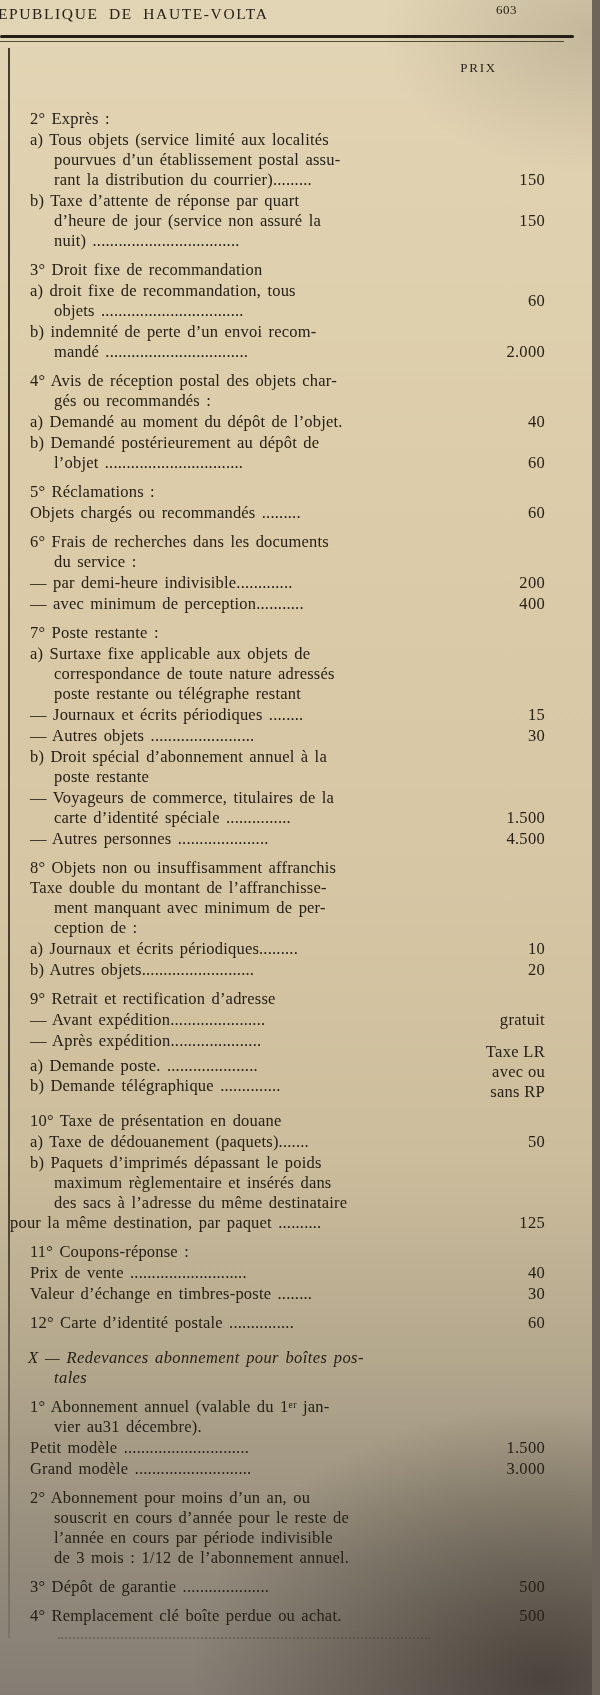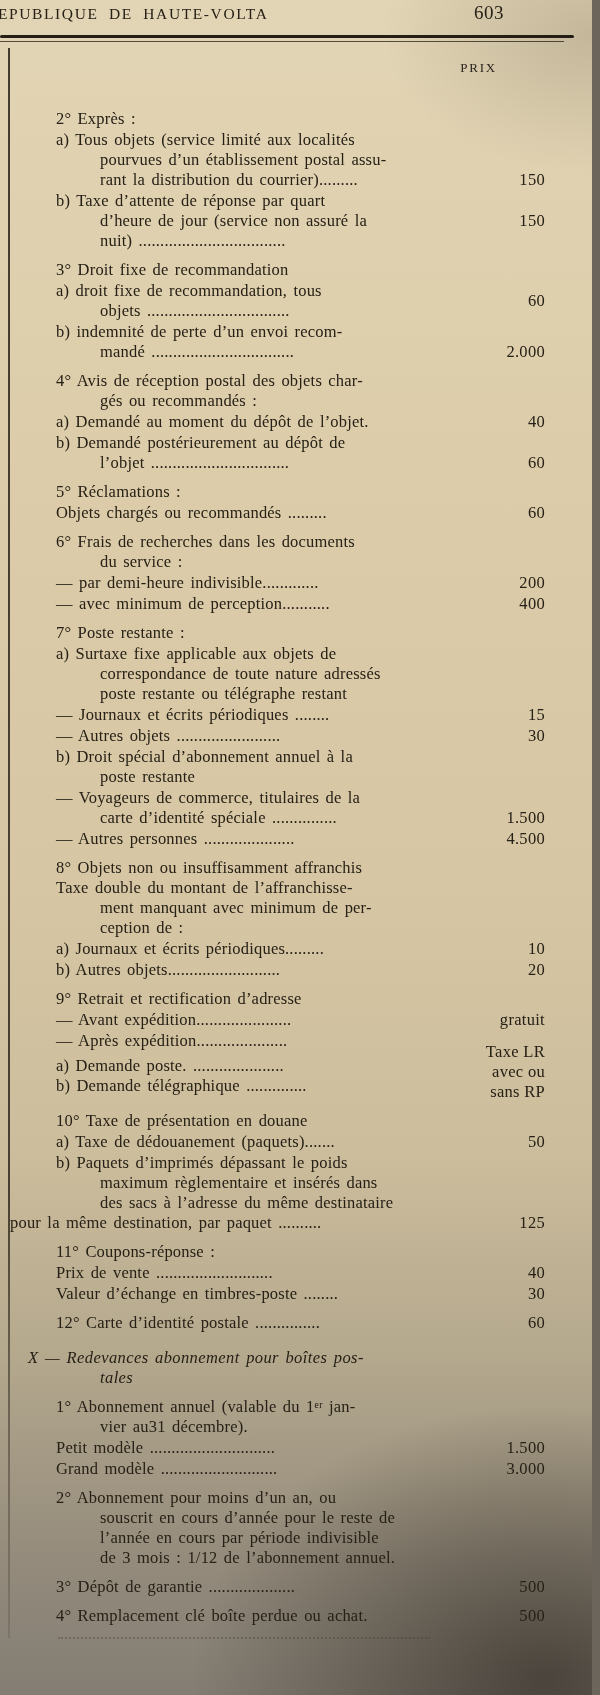--- a/index.html
+++ b/index.html
@@ -6,33 +6,33 @@
   .page{
     position:relative;width:592px;height:1695px;overflow:hidden;
     font-family:"Liberation Serif","DejaVu Serif",serif;
     color:#262016;
     background:
       radial-gradient(ellipse 520px 400px at 92% 99%, rgba(25,20,14,.55), rgba(25,20,14,0) 68%),
       radial-gradient(ellipse 300px 200px at 100% 2%, rgba(60,50,38,.18), rgba(60,50,38,0) 70%),
       linear-gradient(180deg,#e2d5b5 0%,#dccca9 28%,#d6c6a4 52%,#ccbd9c 68%,#b4a88d 80%,#948b7c 92%,#837d73 100%);
   }
   .jtitle{position:absolute;left:-2px;top:5px;font-size:15.5px;letter-spacing:1.6px;word-spacing:5px;white-space:nowrap;}
-  .pno{position:absolute;right:88px;top:2px;font-size:19px;letter-spacing:.5px;}
+  .pno{position:absolute;right:75px;top:2px;font-size:13px;letter-spacing:.5px;}
   .rule-thick{position:absolute;left:0;right:18px;top:35px;height:3px;background:#241e16;border-radius:2px;}
   .rule-thin{position:absolute;left:0;right:28px;top:41px;height:1px;background:rgba(36,30,22,.75);}
   .vline{position:absolute;left:8px;top:48px;width:2px;height:1590px;
     background:linear-gradient(180deg,rgba(40,33,24,.85) 0%,rgba(40,33,24,.8) 72%,rgba(40,33,24,.15) 100%);}
   .prix{position:absolute;right:95px;top:60px;font-size:13px;letter-spacing:1.8px;color:#2a241c;text-align:center;}
   .list{position:absolute;left:10px;top:100px;width:535px;}
   .row{display:grid;grid-template-columns:1fr 86px;margin-top:1px;}
   .row.head{margin-top:9px;}
   .row.xsec{margin-top:15px;}
   .ln{font-size:16.5px;line-height:20px;white-space:nowrap;word-spacing:2px;letter-spacing:.2px;}
-  .ln.m{padding-left:46px;}
-  .ln.c{padding-left:90px;}
+  .ln.m{padding-left:20px;}
+  .ln.c{padding-left:44px;}
   .ln.f{padding-left:0;}
   .ln.x{padding-left:18px;}
   .ln.gap{margin-top:5px;}
   .row.italic .ln{font-style:italic;letter-spacing:.4px;}
   .price{display:flex;flex-direction:column;justify-content:flex-start;align-items:flex-end;
     font-size:16.5px;line-height:20px;letter-spacing:.3px;}
   .price.center{justify-content:center;}
   .price.end{justify-content:flex-end;}
   .price.off{padding-top:11px;}
   .pv{}

